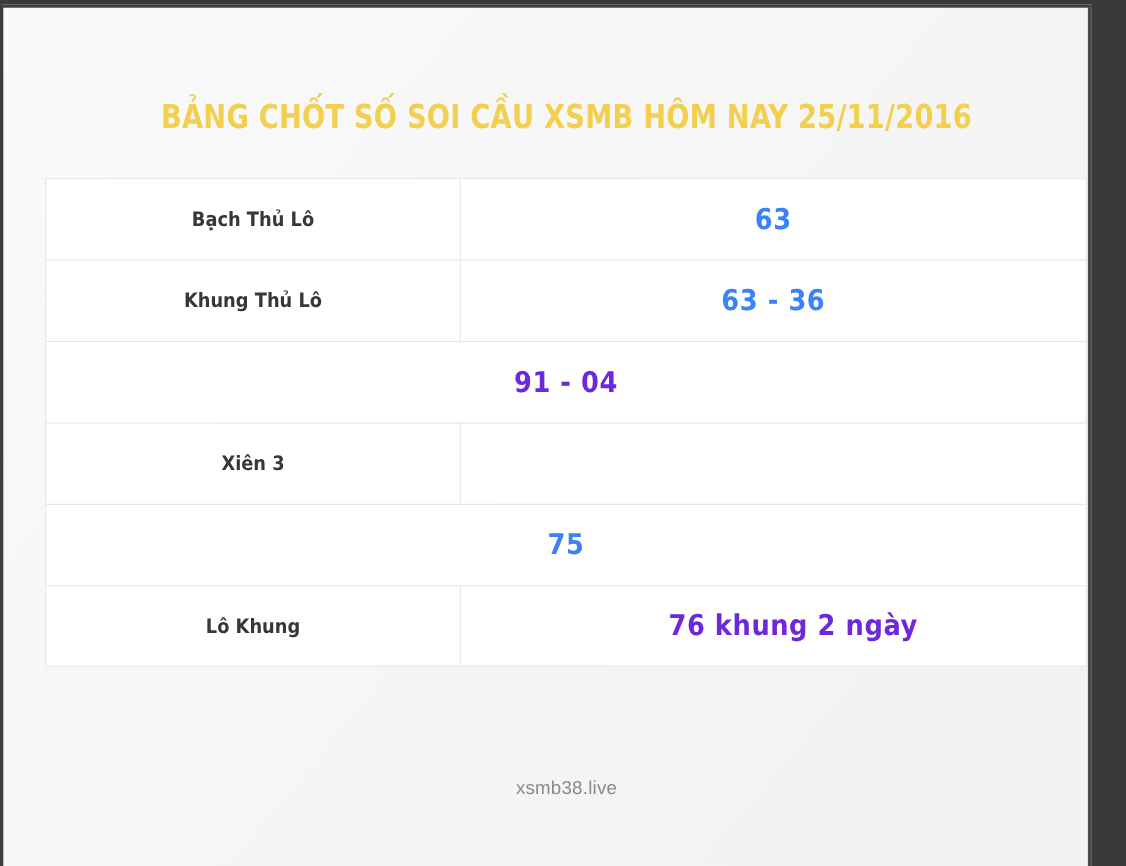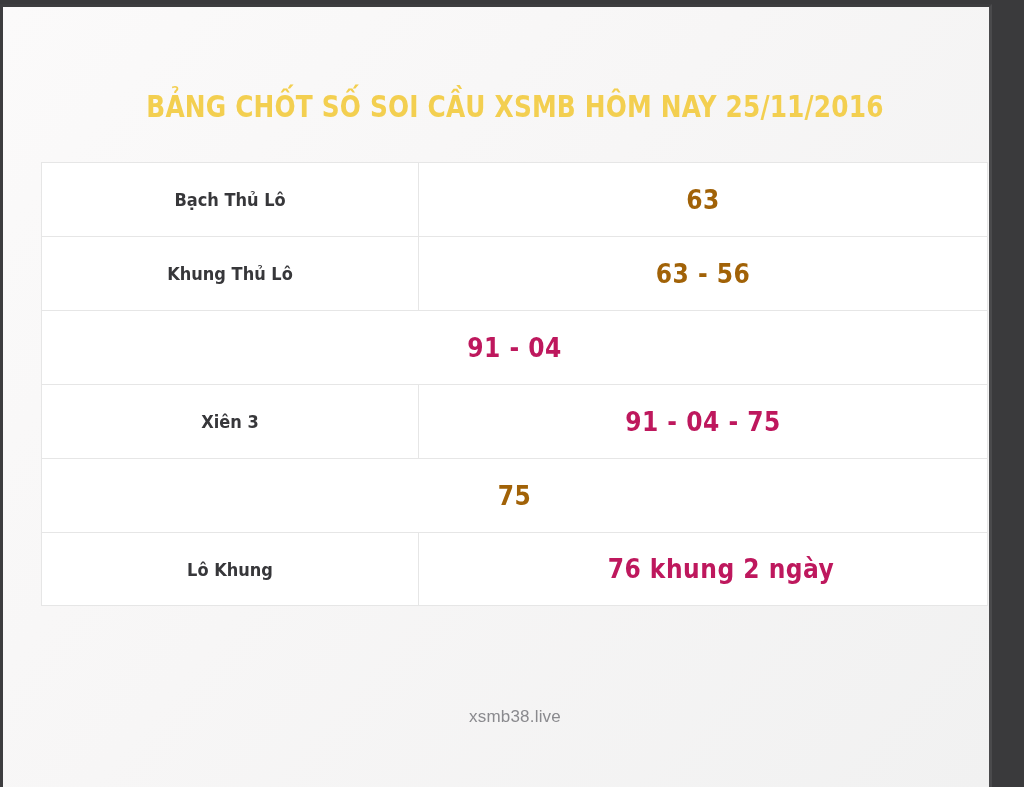--- a/index.html
+++ b/index.html
@@ -83,27 +83,27 @@
     font-size: 18px;
     font-weight: bold;
     color: #37373a;
     font-family: "DejaVu Sans", sans-serif;
     font-stretch: condensed;
   }
   .cell-value {
     flex: 1 1 auto;
     font-size: 26px;
     font-weight: bold;
-    color: #be185d;
+    color: #6d28d9;
     font-family: "DejaVu Sans", sans-serif;
     font-stretch: condensed;
     letter-spacing: 0.5px;
   }
   .cell-value.red {
-    color: #a16207;
+    color: #3b82f6;
   }
 
   #footer {
     position: absolute;
     left: 0;
     top: 700px;
     width: 1024px;
     text-align: center;
     font-size: 17px;
     color: #8a8a8e;
@@ -120,30 +120,29 @@
 
   <div id="table-wrap">
 
     <div class="row">
       <div class="cell-label">Bạch Thủ Lô</div>
       <div class="cell-value red">63</div>
     </div>
 
     <div class="row">
       <div class="cell-label">Khung Thủ Lô</div>
-      <div class="cell-value red">63 - 56</div>
+      <div class="cell-value red">63 - 36</div>
     </div>
 
     <div class="row">
       <div class="cell-value">91 - 04</div>
     </div>
 
     <div class="row">
       <div class="cell-label">Xiên 3</div>
-      <div class="cell-value">91 - 04 - 75</div>
     </div>
 
     <div class="row">
       <div class="cell-value red">75</div>
     </div>
 
 
     <div class="row">
       <div class="cell-label">Lô Khung</div>
       <div class="cell-value">76 khung 2 ngày</div>

